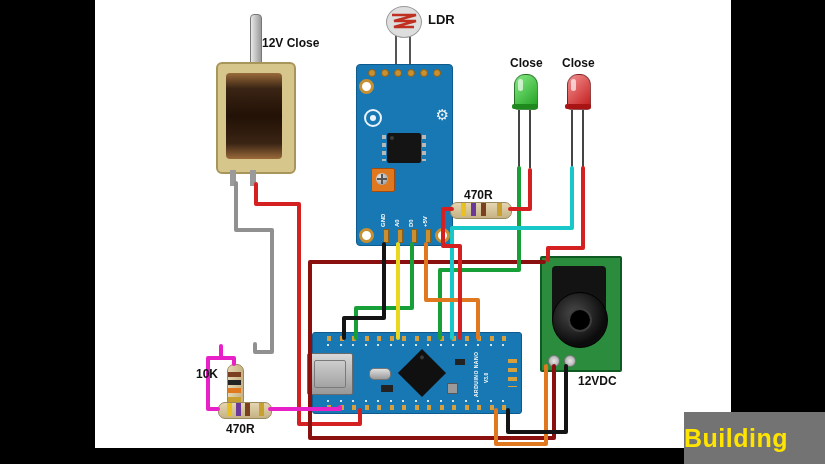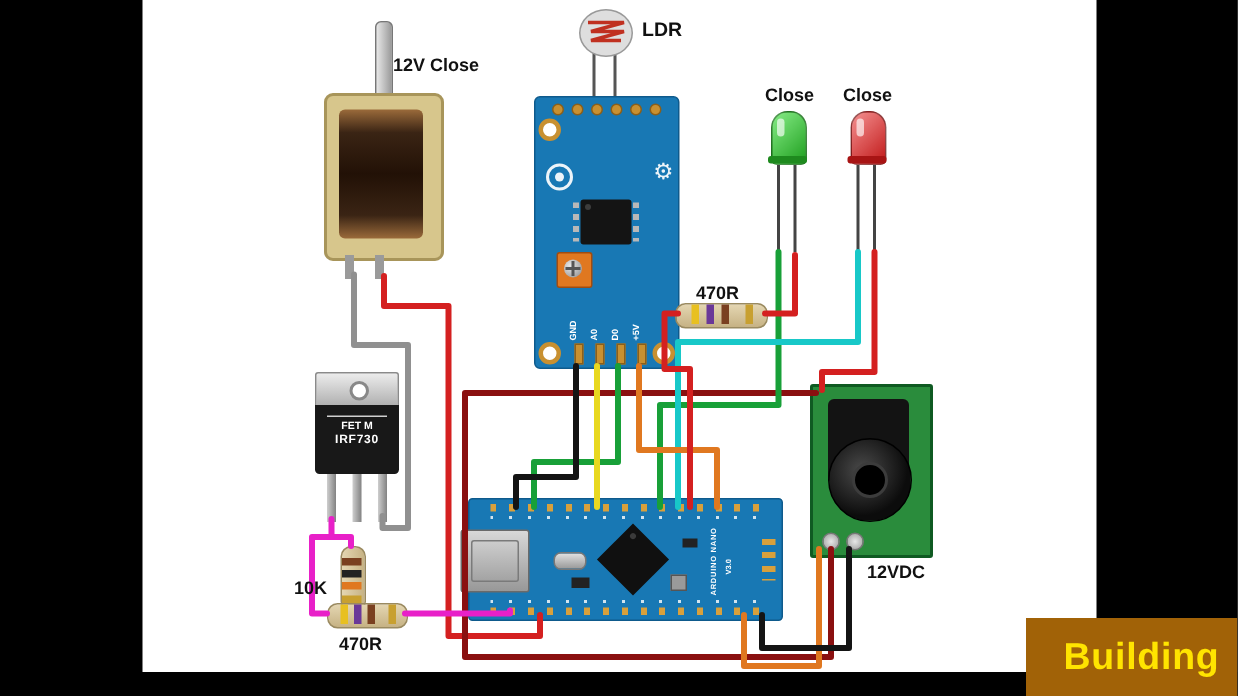--- a/index.html
+++ b/index.html
@@ -110,21 +110,21 @@
   
   #jack{left:540px;top:256px;width:78px;height:112px;background:#2a8c3c;border:2px solid #0f5a22;border-radius:2px;}
   .j-body{position:absolute;left:10px;top:8px;width:54px;height:56px;background:#131313;border-radius:4px;}
   .j-face{position:absolute;left:10px;top:34px;width:54px;height:54px;border-radius:50%;
     background:radial-gradient(circle at 40% 38%,#4a4a4a,#0c0c0c 65%);border:1px solid #000;}
   .j-hole{position:absolute;left:15px;top:15px;width:20px;height:20px;border-radius:50%;background:#000;border:2px solid #3c3c3c;}
   .j-pad{position:absolute;bottom:3px;width:10px;height:10px;border-radius:50%;
     background:radial-gradient(circle,#e8e8e8,#9a9a9a);border:1px solid #777;}
 
   
-  #wm-box{left:684px;top:412px;width:141px;height:52px;background:#a16207;display:flex;align-items:center;justify-content:flex-end;}
+  #wm-box{left:684px;top:412px;width:141px;height:52px;background:#737373;display:flex;align-items:center;justify-content:flex-start;}
   #wm-text{color:#ffe400;font-size:25px;font-weight:700;padding-right:12px;letter-spacing:.5px;}
 
   svg#wires{position:absolute;left:0;top:0;pointer-events:none;}
 </style>
 </head>
 <body>
 
 <div id="stage">
   <div id="canvas" class="abs"></div>
 
@@ -208,32 +208,20 @@
     <div class="b" style="top:23px;background:#e07820;"></div>
     <div class="b" style="top:32px;background:#c8a030;"></div>
   </div>
   <div id="res470-bot" class="abs res-h">
     <div class="b" style="left:8px;background:#e8c020;"></div>
     <div class="b" style="left:17px;background:#6a3898;"></div>
     <div class="b" style="left:26px;background:#7a4020;"></div>
     <div class="b" style="left:40px;background:#c8a030;"></div>
   </div>
 
-  <div id="fet" class="abs">
-    <div class="fet-tab">
-      <div class="fet-hole"></div>
-    </div>
-    <div class="fet-body">
-      <div class="t1">FET M</div>
-      <div class="t2">IRF730</div>
-    </div>
-    <div class="fet-leg" style="left:8px;"></div>
-    <div class="fet-leg" style="left:25px;"></div>
-    <div class="fet-leg" style="left:42px;"></div>
-  </div>
 
   <div id="nano" class="abs">
     <div class="a-pins" style="top:3px;"></div>
     <div class="a-silk" style="top:11px;"></div>
     <div class="a-silk" style="bottom:11px;"></div>
     <div class="a-pins" style="bottom:3px;"></div>
     <div class="a-usb">
         <i></i>
       </div>
     <div class="a-crystal"></div>
@@ -277,21 +265,21 @@
       <polyline points="496,410 496,444 546,444 546,366" stroke="#e07820"></polyline>
       <polyline points="508,410 508,432 566,432 566,366" stroke="#141414"></polyline>
     </g>
   </svg>
 
   <div class="lbl" style="left:262px;top:36px;font-size:12px;">12V Close</div>
   <div class="lbl" style="left:428px;top:12px;font-size:13px;">LDR</div>
   <div class="lbl" style="left:510px;top:56px;font-size:12px;">Close</div>
   <div class="lbl" style="left:562px;top:56px;font-size:12px;">Close</div>
   <div class="lbl" style="left:464px;top:188px;font-size:12px;">470R</div>
-  <div class="lbl" style="left:196px;top:385px;font-size:12px;">10K</div>
+  <div class="lbl" style="left:196px;top:367px;font-size:12px;">10K</div>
   <div class="lbl" style="left:226px;top:422px;font-size:12px;">470R</div>
   <div class="lbl" style="left:578px;top:374px;font-size:12px;">12VDC</div>
 
   <div id="bottom-bar" class="abs"></div>
   <div id="wm-box" class="abs">
     <span id="wm-text">Building</span>
   </div>
 </div>
 
 </body></html>

